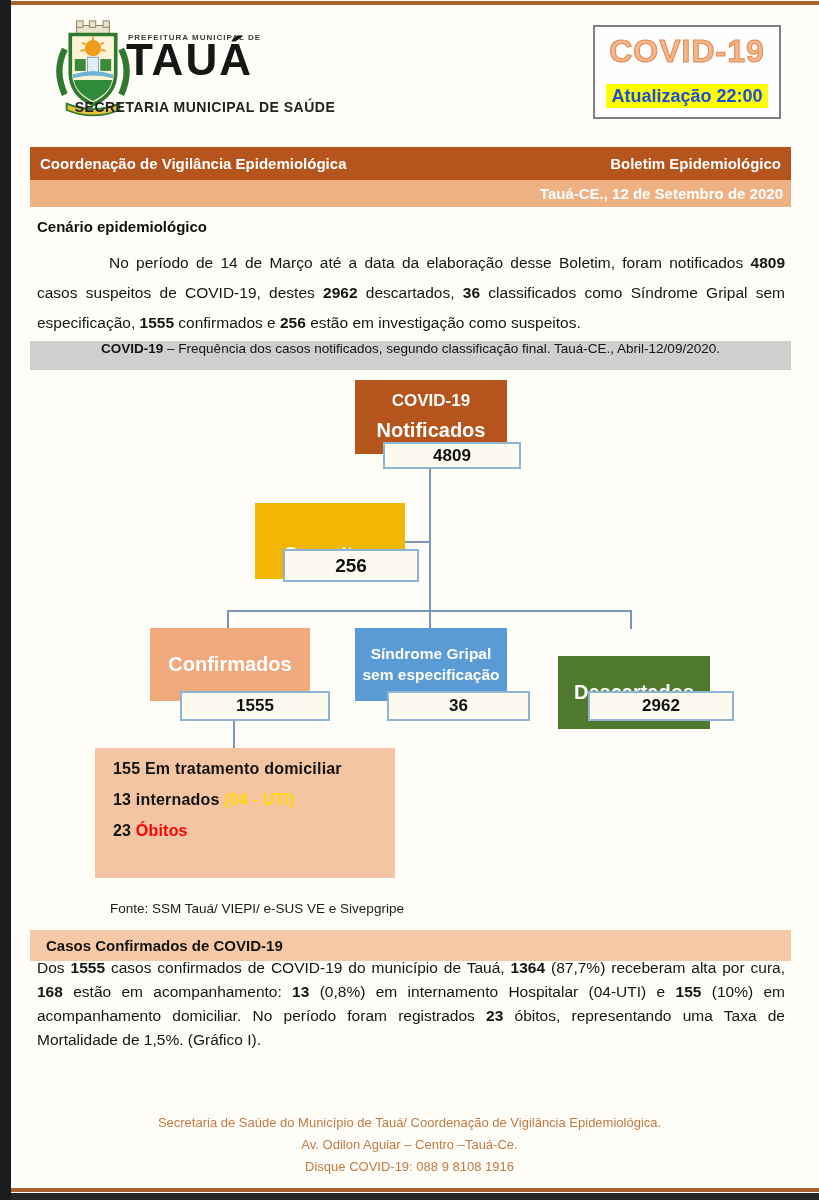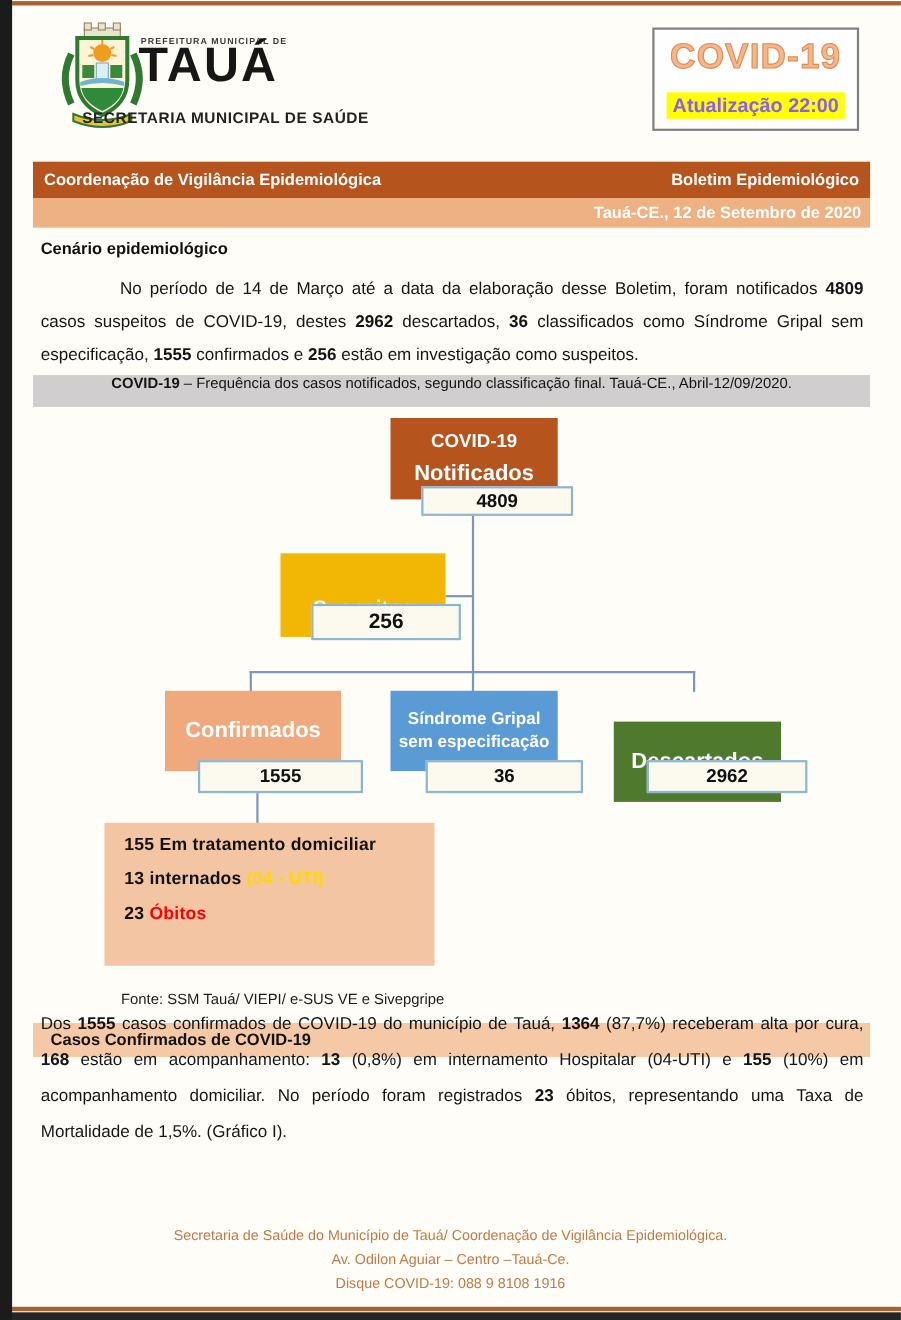--- a/index.html
+++ b/index.html
@@ -17,21 +17,21 @@
   .bottom-edge{left:0;top:1193px;width:819px;height:7px;background:#262626;}
 
   
   .logo-top{left:128px;top:33px;font-size:8px;font-weight:bold;color:#3c3c3c;letter-spacing:1px;}
   .logo-name{left:126px;top:38px;font-size:44px;font-weight:800;color:#161616;letter-spacing:2px;line-height:1;}
   .logo-sub{left:60px;top:99px;width:290px;text-align:center;font-size:14px;font-weight:600;color:#222;letter-spacing:.5px;}
   .covid-box{left:593px;top:25px;width:188px;height:94px;background:#fefefe;border:2px solid #7f7f7f;
     display:flex;flex-direction:column;align-items:center;justify-content:space-between;padding:8px 0 9px 0;box-sizing:border-box;}
   .covid-title{font-size:32px;font-weight:800;color:#f6b габ;}
   .covid-title{font-size:32px;font-weight:800;color:#f6b687;-webkit-text-stroke:1px #df8a54;letter-spacing:1px;line-height:1;}
-  .update-badge{background:#ffff00;color:#8b5cf6;font-size:18px;font-weight:700;padding:1px 5px;line-height:1.25;}
+  .update-badge{background:#ffff00;color:#1d4ed8;font-size:18px;font-weight:700;padding:1px 5px;line-height:1.25;}
 
   
   .bar1{left:30px;top:147px;width:761px;height:33px;background:#b5541c;color:#fff;
     display:flex;justify-content:space-between;align-items:center;padding:0 10px;box-sizing:border-box;
     font-size:15px;font-weight:700;}
   .bar2{left:30px;top:180px;width:761px;height:27px;background:#eeb183;color:#fff;
     display:flex;justify-content:flex-end;align-items:center;padding:0 8px;box-sizing:border-box;
     font-size:15px;font-weight:700;}
 
   .heading1{left:37px;top:218px;font-size:15px;font-weight:700;color:#111;}
@@ -66,21 +66,21 @@
   .c-d4{left:233px;top:721px;width:2px;height:28px;}
 
   .breakdown{left:95px;top:748px;width:300px;height:130px;background:#f4c5a2;box-sizing:border-box;padding:12px 0 0 18px;}
   .bk-line{font-size:16px;font-weight:700;color:#131313;margin-bottom:13px;letter-spacing:.2px;}
   .curados{left:226px;top:838px;width:144px;height:40px;background:#92d050;border:3px solid #5f9836;box-sizing:border-box;
     display:flex;align-items:center;justify-content:center;font-size:20px;font-weight:800;color:#111;}
   .fonte{left:110px;top:901px;font-size:13.5px;color:#1c1c1c;}
 
   .bar3{left:30px;top:930px;width:761px;height:31px;background:#f6c9a6;color:#131313;
     display:flex;align-items:center;padding:0 16px;box-sizing:border-box;font-size:15px;font-weight:700;}
-  .para2{left:37px;top:914px;width:748px;font-size:15.5px;line-height:33px;text-align:justify;color:#151515;}
+  .para2{left:37px;top:956px;width:748px;font-size:15.5px;line-height:24px;text-align:justify;color:#151515;}
 
   .footer{left:0;top:1112px;width:819px;text-align:center;color:#bf7b45;font-size:13px;line-height:22px;}
 </style>
 </head>
 <body>
 
 <div id="page">
 
   <div class="abs top-rule"></div>
 

